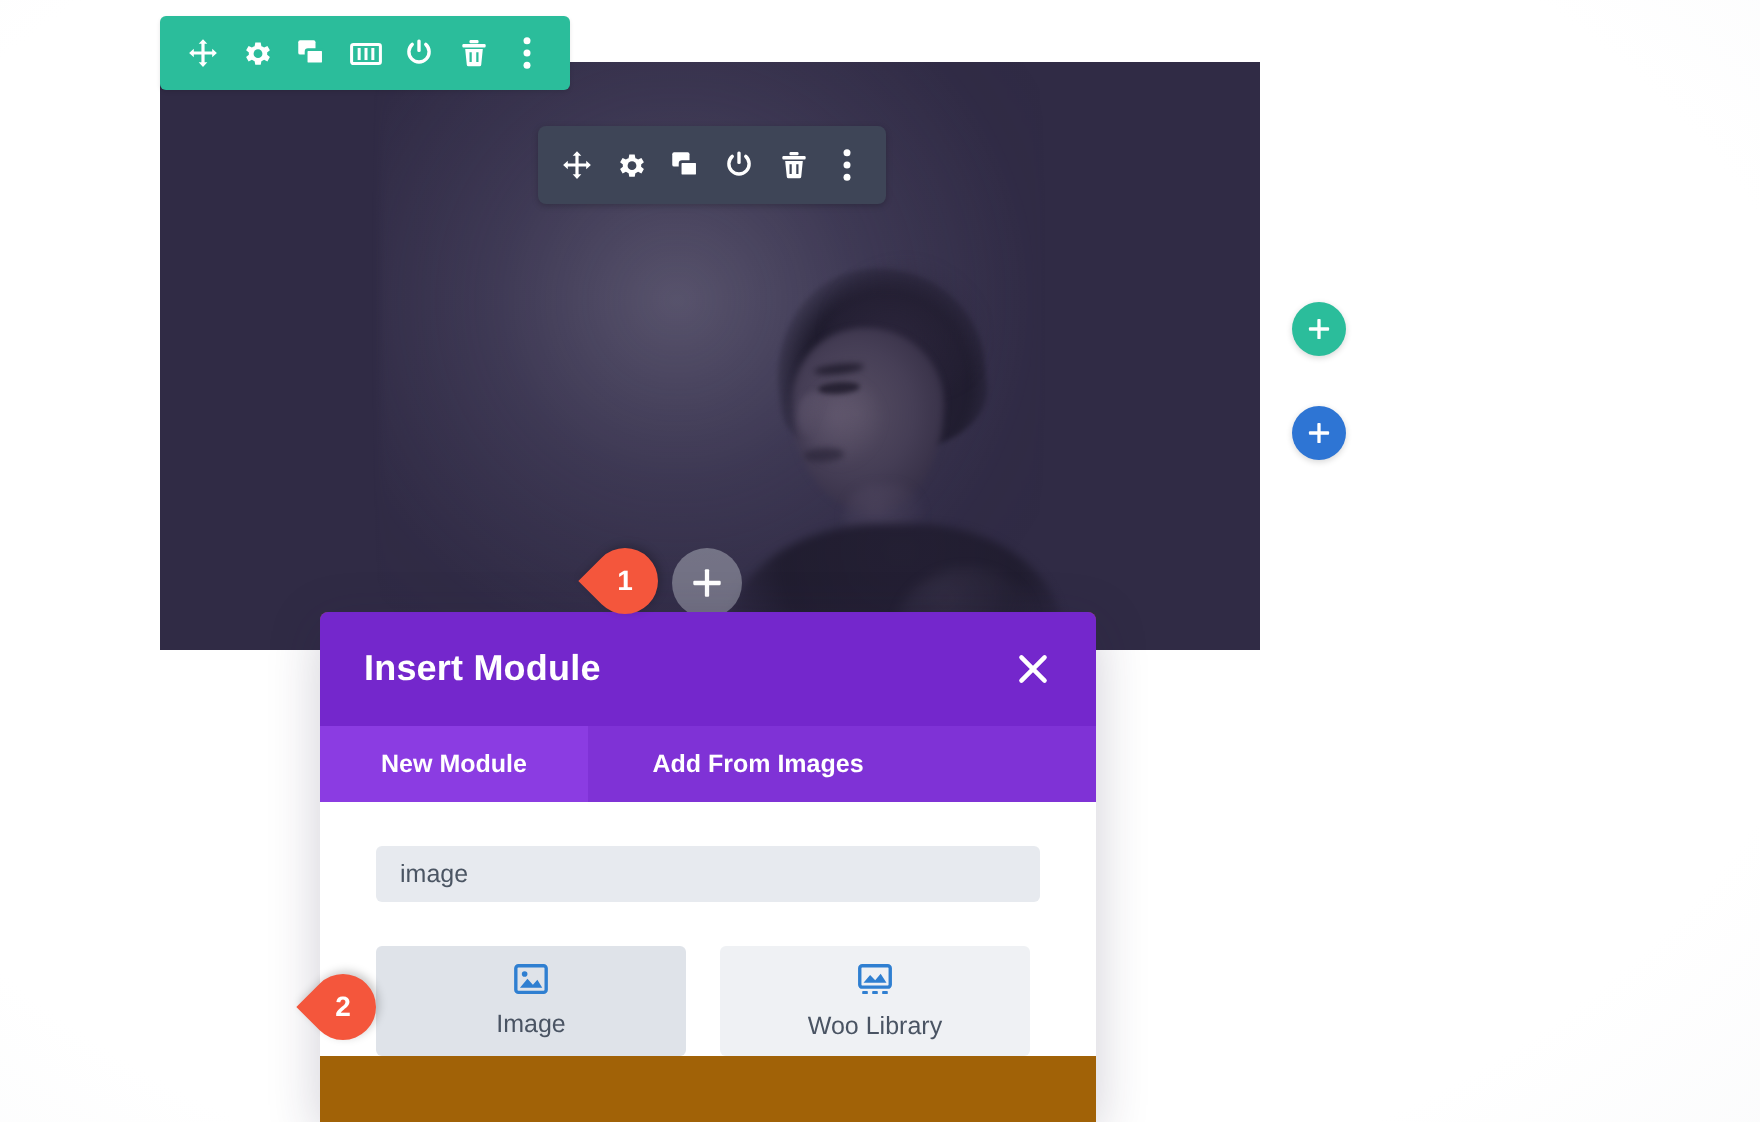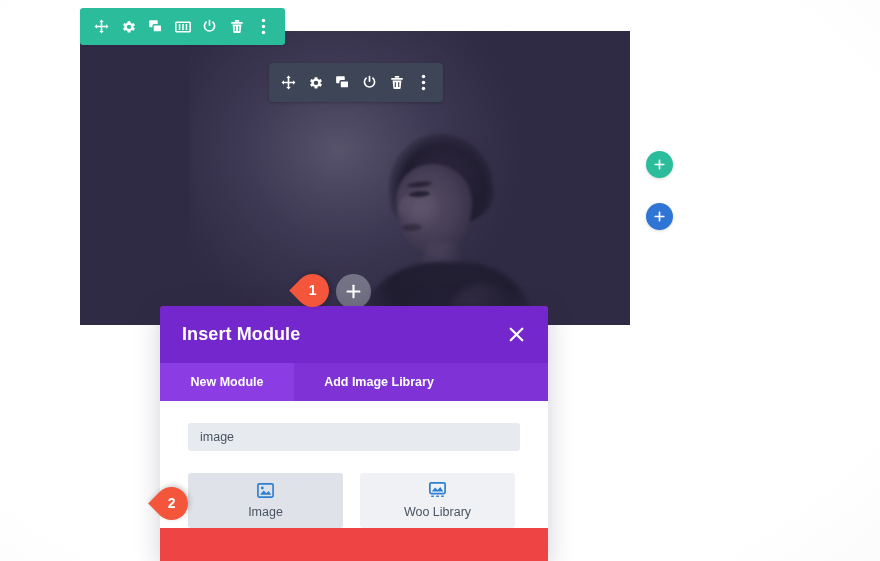--- a/index.html
+++ b/index.html
@@ -230,21 +230,21 @@
   .side-add.green { left: 646px; top: 151px; background: #2bbd9b; }
   .side-add.blue  { left: 646px; top: 203px; background: #2e75d4; }
 
   
   .modal {
     position: absolute;
     left: 160px;
     top: 306px;
     width: 388px;
     height: 255px;
-    background: #ef4444;
+    background: #a16207;
     border-radius: 4px 4px 0 0;
     box-shadow: 0 6px 26px rgba(40,30,70,0.22);
     overflow: hidden;
   }
   .modal-header {
     position: relative;
     height: 57px;
     background: #7427cc;
     display: flex;
     align-items: center;
@@ -496,21 +496,21 @@
           <line x1="12.4" y1="1.6" x2="1.6" y2="12.4"></line>
         </svg>
       </div>
     </div>
 
     <div class="modal-tabs">
       <div class="tab tab-new active">
         <span>New Module</span>
       </div>
       <div class="tab tab-lib">
-        <span>Add Image Library</span>
+        <span>Add From Images</span>
       </div>
     </div>
 
     <div class="modal-body">
       <input class="search-input" type="text" value="image" placeholder="Search Modules" style="">
 
       <div class="module-grid">
 
         <div class="module-card hovered">
           <span>

